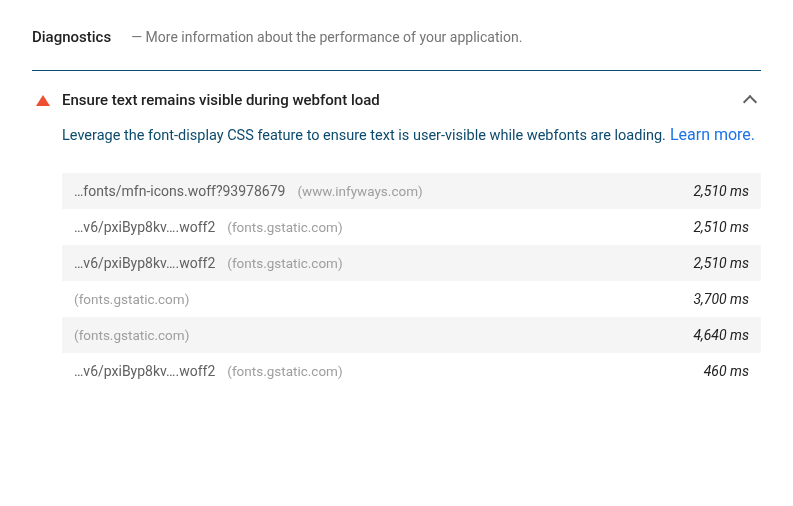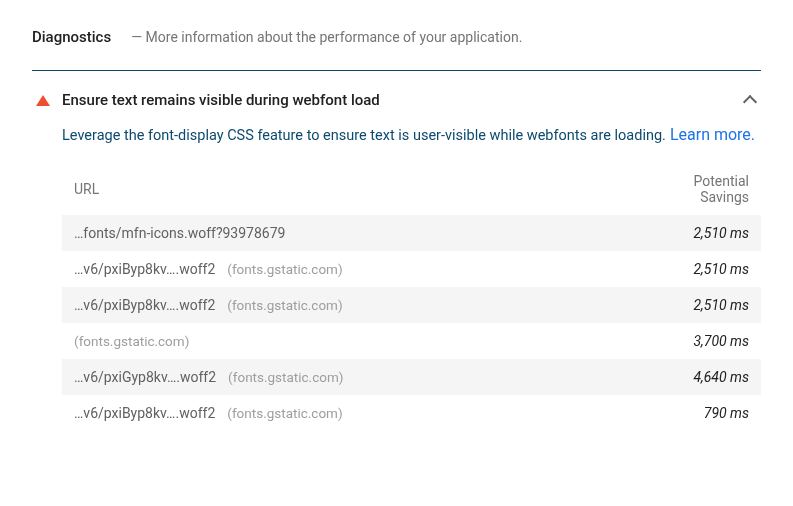--- a/index.html
+++ b/index.html
@@ -65,28 +65,25 @@
       <div class="audit-title">Ensure text remains visible during webfont load</div>
     </div>
     <div class="chevron"></div>
   </div>
 
   <div class="audit-body">
     <span class="audit-desc">Leverage the font-display CSS feature to ensure text is user-visible while webfonts are loading.</span>
     <a href="#" class="audit-link">Learn more</a><span style="color:#1a73e8">.</span>
 
     <div class="table">
-      <div class="thead">
-        <div class="th-url">URL</div>
-        <div class="th-sav">Potential Savings</div>
-      </div>
       <div id="tbody">
           <div class="trow">
             <div class="url-cell">
               <span>…fonts/mfn-icons.woff?93978679</span>
+              <span class="url-host">www.infyways.com</span>
             </div>
             <div class="sav-cell">2,510 ms</div>
           </div>
           <div class="trow">
             <div class="url-cell">
               <span>…v6/pxiByp8kv….woff2</span>
               <span class="url-host">fonts.gstatic.com</span>
             </div>
             <div class="sav-cell">2,510 ms</div>
           </div>
@@ -98,28 +95,27 @@
             <div class="sav-cell">2,510 ms</div>
           </div>
           <div class="trow">
             <div class="url-cell">
               <span class="url-host">fonts.gstatic.com</span>
             </div>
             <div class="sav-cell">3,700 ms</div>
           </div>
           <div class="trow">
             <div class="url-cell">
-              <span>…v6/pxiGyp8kv….woff2</span>
               <span class="url-host">fonts.gstatic.com</span>
             </div>
             <div class="sav-cell">4,640 ms</div>
           </div>
           <div class="trow">
             <div class="url-cell">
               <span>…v6/pxiByp8kv….woff2</span>
               <span class="url-host">fonts.gstatic.com</span>
             </div>
-            <div class="sav-cell">790 ms</div>
+            <div class="sav-cell">460 ms</div>
           </div>
         </div>
     </div>
   </div>
 </div>
 
 </body></html>

